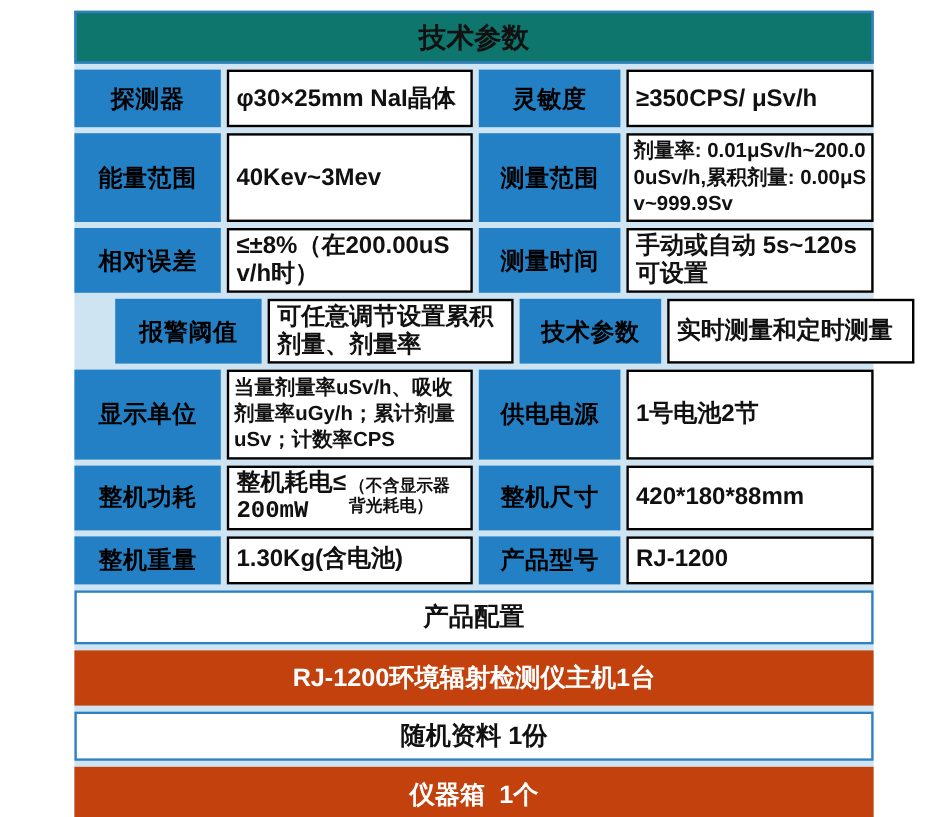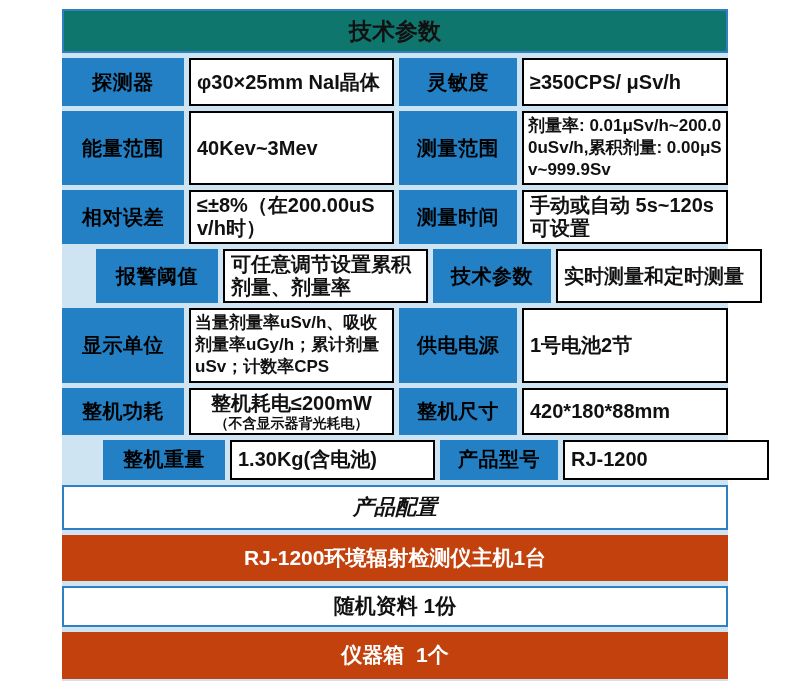--- a/index.html
+++ b/index.html
@@ -59,51 +59,52 @@
     word-break: break-all;
     line-height: 1.15;
   }
   .cell.value.small {
     font-size: 17px;
     font-weight: 700;
     line-height: 1.3;
     padding: 2px 4px;
   }
   .cell.value.center-col {
-    flex-direction: column;
+    flex-direction: row;
     justify-content: center;
     align-items: center;
-    text-align: center;
+    text-align: left;
+    font-family: Liberation Mono, monospace;
   }
   .cell.value .line-big { font-size: 20px; font-weight: 700; }
   .cell.value .line-sub { font-size: 14px; font-weight: 700; }
   .mh48 { min-height: 48px; }
   .mh50 { min-height: 50px; }
   .mh46 { min-height: 46px; margin-left: 34px; }
   .mh47 { min-height: 47px; }
-  .mh40 { min-height: 40px; margin-left: 41px; }
+  .mh40 { min-height: 40px; }
   .banner {
     display: flex;
     align-items: center;
     justify-content: center;
     font-weight: 700;
     font-size: 21px;
     white-space: pre-wrap;
     text-align: center;
   }
   .banner.white {
     background: #ffffff;
     border: 2px solid #2e80c3;
     color: #111111;
   }
   .banner.blue {
     background: #c2410c;
     color: #ffffff;
   }
-  .bh45 { min-height: 45px; font-style: italic; }
+  .bh45 { min-height: 45px; }
   .bh46 { min-height: 46px; }
   .bh41 { min-height: 41px; }
   .bh47 { min-height: 47px; }
   .bh42 { min-height: 42px; }
 </style>
 </head>
 <body>
 
 <div class="panel">
 

